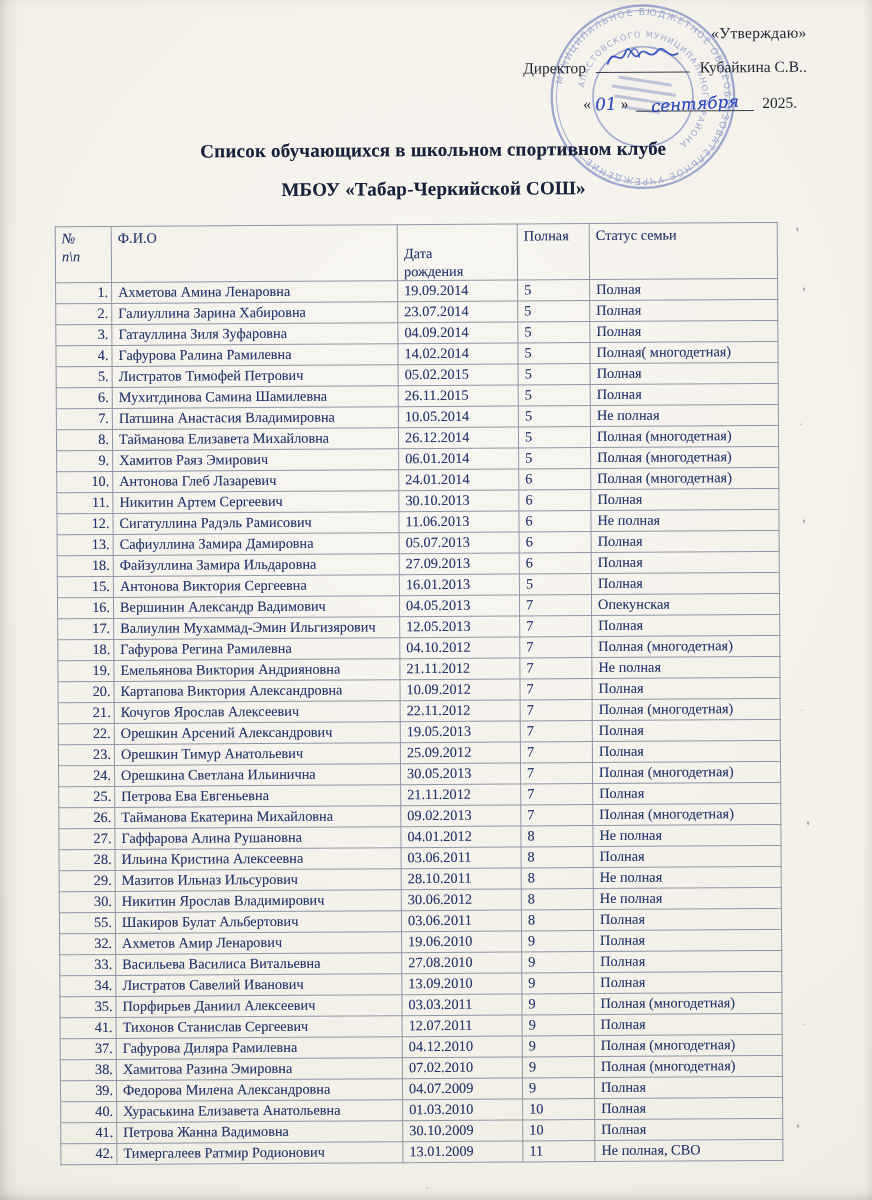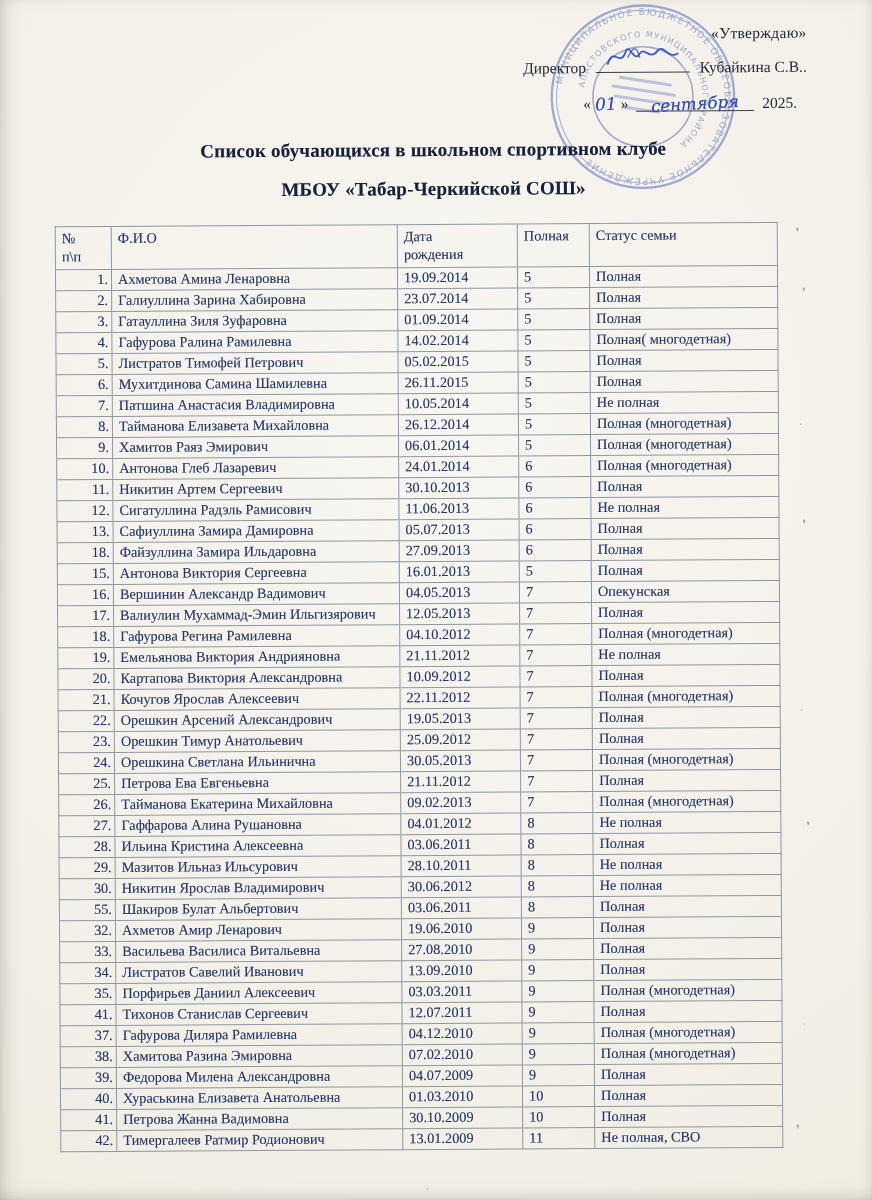--- a/index.html
+++ b/index.html
@@ -61,22 +61,22 @@
     font-size:14.3px;color:#24366e;
     text-shadow:0 0 .5px rgba(36,54,110,.38);
   }
   table.students th, table.students td{
     border:1px solid #8e97a6;vertical-align:top;overflow:hidden;
   }
   table.students th{
     font-weight:normal;text-align:left;height:40px;padding:2px 4px 0 6px;
     line-height:18px;
   }
-  .hdr-narrow{display:inline-block;width:26px;}
-  .hdr-dob{display:inline-block;width:72px;}
+  .hdr-narrow{display:inline-block;width:26px;font-style:italic;}
+  .hdr-dob{display:inline-block;width:72px;margin-top:17px;}
   table.students td{height:20px;line-height:19px;padding:0 3px 0 6px;white-space:nowrap;}
   td.col-n{text-align:right;padding-right:7px;}
   td.col-name{white-space:pre-line;}
   td.col-grade{padding-left:6px;}
 
   
   .speck{position:absolute;color:#575b68;opacity:.55;font-size:11px;z-index:7;}
   .speck::after{content:"❜";}
   .dot::after{content:"·";}
 </style>
@@ -162,21 +162,21 @@
           <tr>
             <td class="col-n">2.</td>
             <td class="col-name">Галиуллина Зарина Хабировна</td>
             <td class="col-dob">23.07.2014</td>
             <td class="col-grade">5</td>
             <td class="col-status">Полная</td>
           </tr>
           <tr>
             <td class="col-n">3.</td>
             <td class="col-name">Гатауллина Зиля Зуфаровна</td>
-            <td class="col-dob">01.09.2014</td>
+            <td class="col-dob">04.09.2014</td>
             <td class="col-grade">5</td>
             <td class="col-status">Полная</td>
           </tr>
           <tr>
             <td class="col-n">4.</td>
             <td class="col-name">Гафурова Ралина Рамилевна</td>
             <td class="col-dob">14.02.2014</td>
             <td class="col-grade">5</td>
             <td class="col-status">Полная( многодетная)</td>
           </tr>

